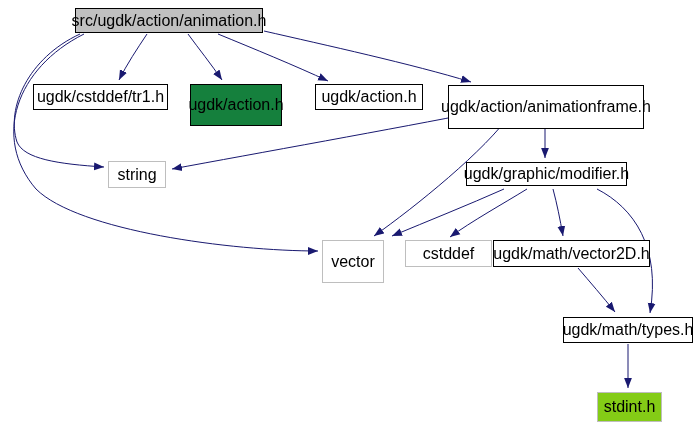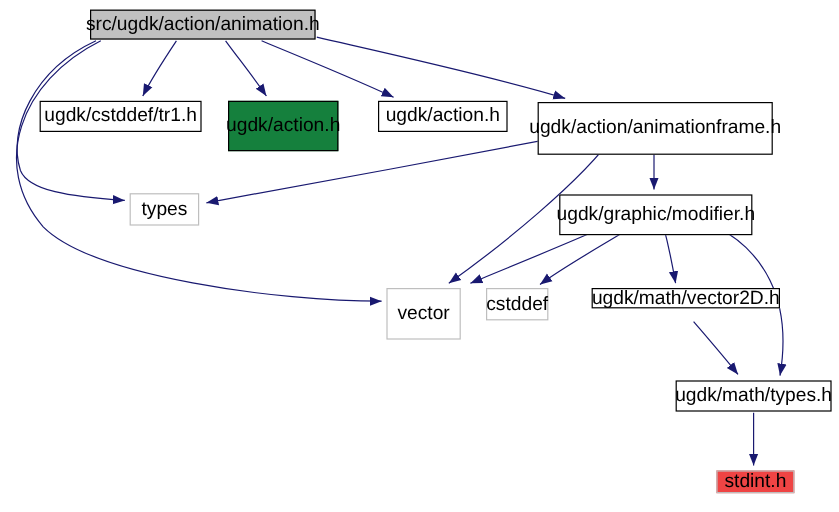--- a/index.html
+++ b/index.html
@@ -67,21 +67,21 @@
         <path d="M578,268 C590,282 603,297 615,312" class="edge" stroke="#191970" marker-end="url(#arrowhead)"></path>
         <path d="M628,344 L628,388" class="edge" stroke="#191970" marker-end="url(#arrowhead)"></path>
       </g>
   </svg>
   <div id="node-layer">
       <div class="node node-root" style="left: 75px; top: 8px; width: 188px; height: 25px; background: rgb(192, 192, 192); border-color: rgb(0, 0, 0); color: rgb(0, 0, 0);">src/ugdk/action/animation.h</div>
       <div class="node node-header" style="left: 33px; top: 84px; width: 135px; height: 26px; background: rgb(255, 255, 255); border-color: rgb(0, 0, 0); color: rgb(0, 0, 0);">ugdk/cstddef/tr1.h</div>
       <div class="node node-header" style="left: 190px; top: 84px; width: 92px; height: 42px; background: #15803d; border-color: rgb(0, 0, 0); color: rgb(0, 0, 0);">ugdk/action.h</div>
       <div class="node node-header" style="left: 315px; top: 84px; width: 108px; height: 26px; background: rgb(255, 255, 255); border-color: rgb(0, 0, 0); color: rgb(0, 0, 0);">ugdk/action.h</div>
       <div class="node node-header" style="left: 448px; top: 85px; width: 196px; height: 44px; background: rgb(255, 255, 255); border-color: rgb(0, 0, 0); color: rgb(0, 0, 0);">ugdk/action/animationframe.h</div>
-      <div class="node node-system" style="left: 108px; top: 161px; width: 58px; height: 27px; background: rgb(255, 255, 255); border-color: rgb(190, 190, 190); color: rgb(0, 0, 0);">types</div>
-      <div class="node node-header" style="left: 466px; top: 162px; width: 161px; height: 34px; background: rgb(255, 255, 255); border-color: rgb(0, 0, 0); color: rgb(0, 0, 0);">ugdk/graphic/modifier.h</div>
+      <div class="node node-system" style="left: 108px; top: 161px; width: 58px; height: 27px; background: rgb(255, 255, 255); border-color: rgb(190, 190, 190); color: rgb(0, 0, 0);">string</div>
+      <div class="node node-header" style="left: 466px; top: 162px; width: 161px; height: 24px; background: rgb(255, 255, 255); border-color: rgb(0, 0, 0); color: rgb(0, 0, 0);">ugdk/graphic/modifier.h</div>
       <div class="node node-system" style="left: 322px; top: 240px; width: 62px; height: 43px; background: rgb(255, 255, 255); border-color: rgb(190, 190, 190); color: rgb(0, 0, 0);">vector</div>
-      <div class="node node-system" style="left: 405px; top: 240px; width: 52px; height: 27px; background: rgb(255, 255, 255); border-color: rgb(190, 190, 190); color: rgb(0, 0, 0);">cstddef</div>
-      <div class="node node-header" style="left: 493px; top: 240px; width: 157px; height: 17px; background: rgb(255, 255, 255); border-color: rgb(0, 0, 0); color: rgb(0, 0, 0);">ugdk/math/vector2D.h</div>
+      <div class="node node-system" style="left: 405px; top: 240px; width: 87px; height: 27px; background: rgb(255, 255, 255); border-color: rgb(190, 190, 190); color: rgb(0, 0, 0);">cstddef</div>
+      <div class="node node-header" style="left: 493px; top: 240px; width: 157px; height: 27px; background: rgb(255, 255, 255); border-color: rgb(0, 0, 0); color: rgb(0, 0, 0);">ugdk/math/vector2D.h</div>
       <div class="node node-header" style="left: 563px; top: 317px; width: 130px; height: 26px; background: rgb(255, 255, 255); border-color: rgb(0, 0, 0); color: rgb(0, 0, 0);">ugdk/math/types.h</div>
-      <div class="node node-system" style="left: 597px; top: 392px; width: 65px; height: 19px; background: #ef4444; border-color: rgb(190, 190, 190); color: rgb(0, 0, 0);">stdint.h</div>
+      <div class="node node-system" style="left: 597px; top: 392px; width: 65px; height: 30px; background: #84cc16; border-color: rgb(190, 190, 190); color: rgb(0, 0, 0);">stdint.h</div>
     </div>
 </div>
 
 </body></html>

